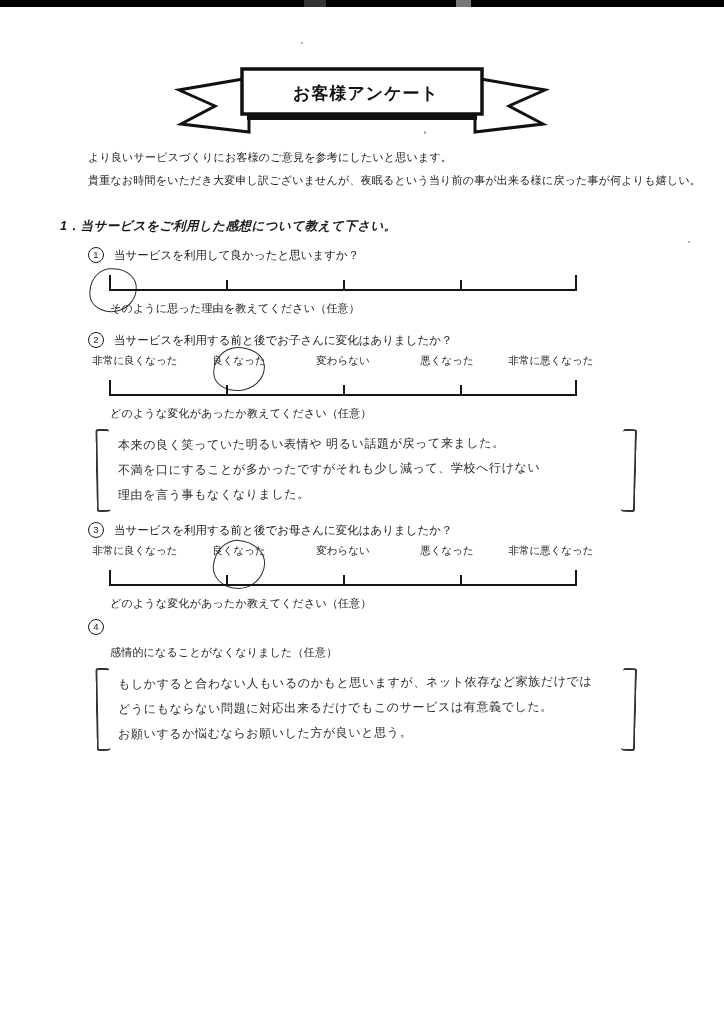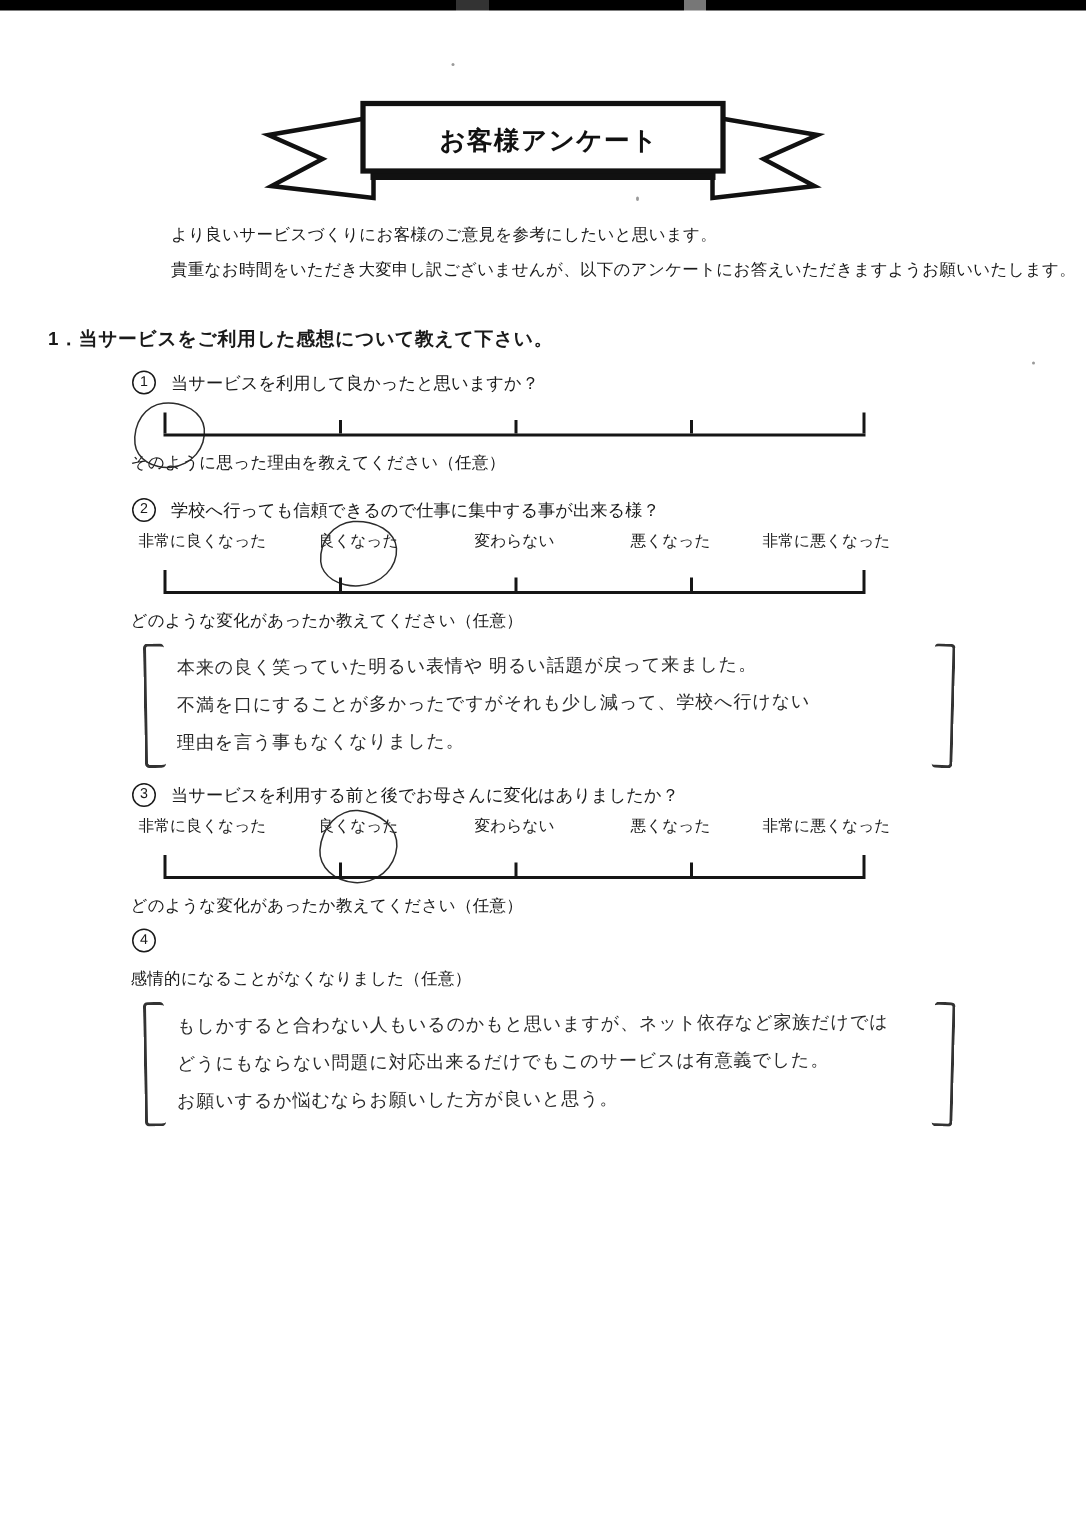--- a/index.html
+++ b/index.html
@@ -18,22 +18,22 @@
 
   
   .ribbon{position:relative; width:386px; height:70px; margin:66px auto 0;}
   .ribbon svg{position:absolute; inset:0;}
   .ribbon-title{
     position:absolute; left:73px; top:6px; width:248px; height:42px;
     display:flex; align-items:center; justify-content:center;
     font-size:17px; font-weight:bold; letter-spacing:1px; color:#111;font-family:Liberation Mono, monospace;
   }
 
-  .intro{margin:10px 0 0 114px; font-size:11px; line-height:23px; letter-spacing:.2px;}
-  .section-title{margin:26px 0 0 32px; font-size:12.5px; font-weight:bold; letter-spacing:.5px;}
+  .intro{margin:10px 0 0 88px; font-size:11px; line-height:23px; letter-spacing:.2px;}
+  .section-title{margin:26px 0 0 60px; font-size:12.5px; font-weight:bold; letter-spacing:.5px;font-style:italic;}
 
   .q-header{margin:12px 0 0 88px; font-size:11.5px; display:flex; align-items:center;}
   .qnum{
     flex:0 0 auto; width:14px; height:14px; margin-right:10px;
     border:1.2px solid #1a1a1a; border-radius:50%;
     display:inline-flex; align-items:center; justify-content:center;
     font-size:9.5px; line-height:1;
   }
   .q2h{margin-top:16px;} .q3h{margin-top:8px;} .q4h{margin-top:8px;}
 
@@ -49,21 +49,21 @@
     position:absolute; width:50px; height:42px; top:-7px;
     border:1.7px solid #2c2c2c;
     border-radius:46% 54% 52% 48% / 58% 46% 54% 42%;
     pointer-events:none;
   }
   .q0 .circle{left:6px; width:46px; transform:rotate(-6deg);}
   .q1 .circle{left:130px; transform:rotate(-4deg);}
   .q2 .circle{left:130px; top:-4px; height:47px; transform:rotate(4deg);}
   .q3 .circle{left:132px; top:-13px; height:46px; transform:rotate(-3deg);}
 
-  .followup{margin:10px 0 0 87px; font-size:11px; letter-spacing:.2px;}
+  .followup{margin:10px 0 0 110px; font-size:11px; letter-spacing:.2px;}
 
   .answer{position:relative; margin:6px 0 0 96px; width:540px; padding:6px 22px; box-sizing:border-box;}
   .bracket{position:absolute; top:2px; bottom:2px; width:12px; border-radius:3px;}
   .bl{left:0; border-left:2.5px solid #333; border-top:2.5px solid #333; border-bottom:2.5px solid #333; transform:rotate(-1deg);}
   .br{right:0; border-right:2.5px solid #333; border-top:2.5px solid #333; border-bottom:2.5px solid #333; transform:rotate(1.5deg);}
   .hl{
     font-size:12px; color:#2b2b2b; letter-spacing:.6px; white-space:nowrap;
     transform:rotate(-.35deg); transform-origin:left center;
   }
   .q0 .hl{line-height:27px;} .q1 .hl{line-height:25px;}
@@ -84,21 +84,21 @@
       <polygon points="80,12 10,24 46,40 12,58 80,66" fill="#ffffff" stroke="#111" stroke-width="3"></polygon>
       <polygon points="306,12 376,24 340,40 374,58 306,66" fill="#ffffff" stroke="#111" stroke-width="3"></polygon>
       <rect x="78" y="47" width="230" height="7" fill="#111"></rect>
       <rect x="73" y="3" width="240" height="45" fill="#ffffff" stroke="#111" stroke-width="3.5"></rect>
     </svg>
     <div class="ribbon-title">お客様アンケート</div>
   </div>
 
   <div class="intro">
     <div>より良いサービスづくりにお客様のご意見を参考にしたいと思います。</div>
-    <div>貴重なお時間をいただき大変申し訳ございませんが、以下のアンケートにお答えいただきますようお願いいたします。</div>
+    <div>貴重なお時間をいただき大変申し訳ございませんが、夜眠るという当り前の事が出来る様に戻った事が何よりも嬉しい。</div>
   </div>
 
   <div class="section-title">1．当サービスをご利用した感想について教えて下さい。</div>
 
   <div class="q q0">
     <div class="q-header">
       <span class="qnum">1</span>
       <span>当サービスを利用して良かったと思いますか？</span>
     </div>
     <div class="scale">
@@ -110,21 +110,21 @@
         <span class="tick t3"></span>
         <span class="tick t4"></span>
       </div>
     </div>
     <div class="followup">そのように思った理由を教えてください（任意）</div>
   </div>
 
   <div class="q q1">
     <div class="q-header q2h">
       <span class="qnum">2</span>
-      <span>学校へ行っても信頼できるので仕事に集中する事が出来る様？</span>
+      <span>当サービスを利用する前と後でお子さんに変化はありましたか？</span>
     </div>
     <div class="scale">
       <div class="labels">
         <span class="opt">非常に良くなった</span>
         <span class="opt">良くなった</span>
         <span class="opt">変わらない</span>
         <span class="opt">悪くなった</span>
         <span class="opt">非常に悪くなった</span>
       </div>
       <div class="circle"></div>

